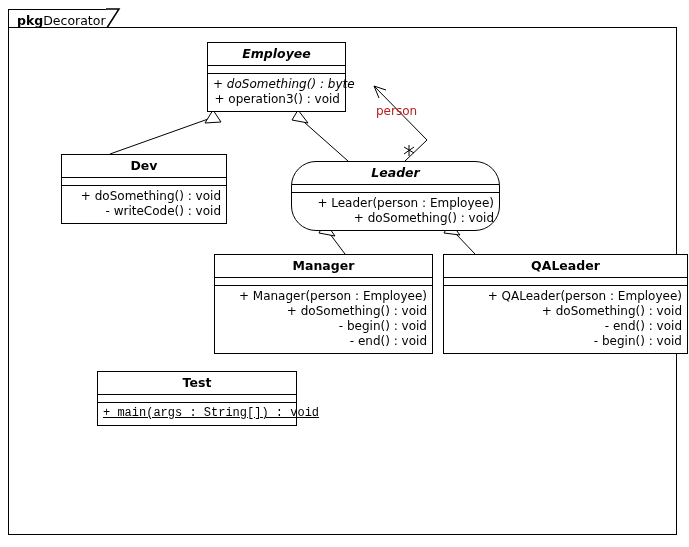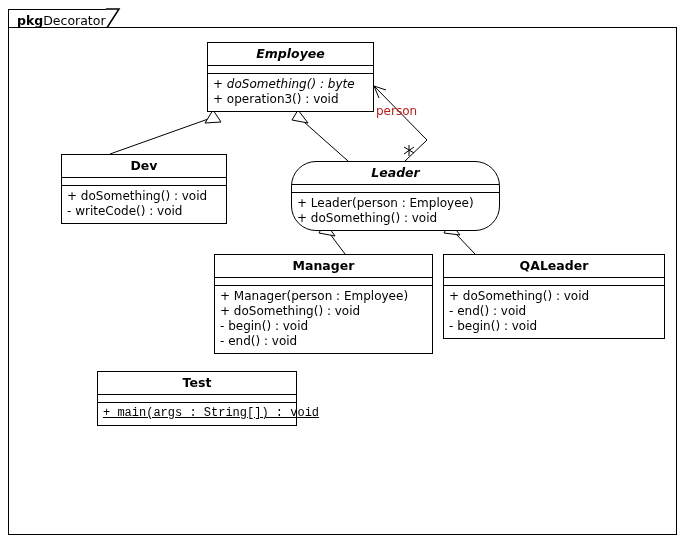--- a/index.html
+++ b/index.html
@@ -73,20 +73,21 @@
     border-bottom: 1.5px solid #000;
     white-space: nowrap;
   }
   .uml-name.abstract { font-style: italic; }
   .uml-attrs {
     height: 7px;
     border-bottom: 1.5px solid #000;
   }
   .uml-ops {
     padding: 3px 5px 4px 5px;
+    text-align: right;
   }
   .uml-ops .op {
     font-size: 12px;
     color: #000;
     line-height: 15px;
     white-space: nowrap;
   }
   .uml-ops .op.abstract { font-style: italic; }
   .uml-ops .op.static { text-decoration: underline; font-family: Liberation Mono, monospace; }
 
@@ -152,21 +153,21 @@
     </g>
 
     <g>
       <line x1="475" y1="254" x2="456" y2="234" stroke="#000" stroke-width="1"></line>
       <polygon points="450,222 460,235 444,233" fill="#ffffff" stroke="#000" stroke-width="1"></polygon>
     </g>
   </svg>
 
   <div class="edge-label" style="left:376px; top:104px;">person</div>
 
-  <div class="umlclass" id="box-employee" style="left:207px; top:42px; width:167px;">
+  <div class="umlclass" id="box-employee" style="left:207px; top:42px; width:139px;">
     <div class="uml-name abstract">Employee</div>
     <div class="uml-attrs"></div>
     <div class="uml-ops">
       <div class="op abstract">+ doSomething() : byte</div>
       <div class="op">+ operation3() : void</div>
     </div>
   </div>
 
   <div class="umlclass" id="box-dev" style="left:25px; top:154px; width:166px;margin-left:36px;">
     <div class="uml-name">Dev</div>
@@ -190,24 +191,25 @@
     <div class="uml-name">Manager</div>
     <div class="uml-attrs"></div>
     <div class="uml-ops">
       <div class="op">+ Manager(person : Employee)</div>
       <div class="op">+ doSomething() : void</div>
       <div class="op">- begin() : void</div>
       <div class="op">- end() : void</div>
     </div>
   </div>
 
-  <div class="umlclass" id="box-qaleader" style="left:443px; top:254px; width:222px;">
+  <div class="umlclass" id="box-qaleader" style="left:443px; top:254px; width:245px;">
     <div class="uml-name">QALeader</div>
     <div class="uml-attrs"></div>
     <div class="uml-ops">
+      <div class="op">+ QALeader(person : Employee)</div>
       <div class="op">+ doSomething() : void</div>
       <div class="op">- end() : void</div>
       <div class="op">- begin() : void</div>
     </div>
   </div>
 
   <div class="umlclass" id="box-test" style="left:57px; top:371px; width:200px;margin-left:40px;">
     <div class="uml-name">Test</div>
     <div class="uml-attrs"></div>
     <div class="uml-ops">

